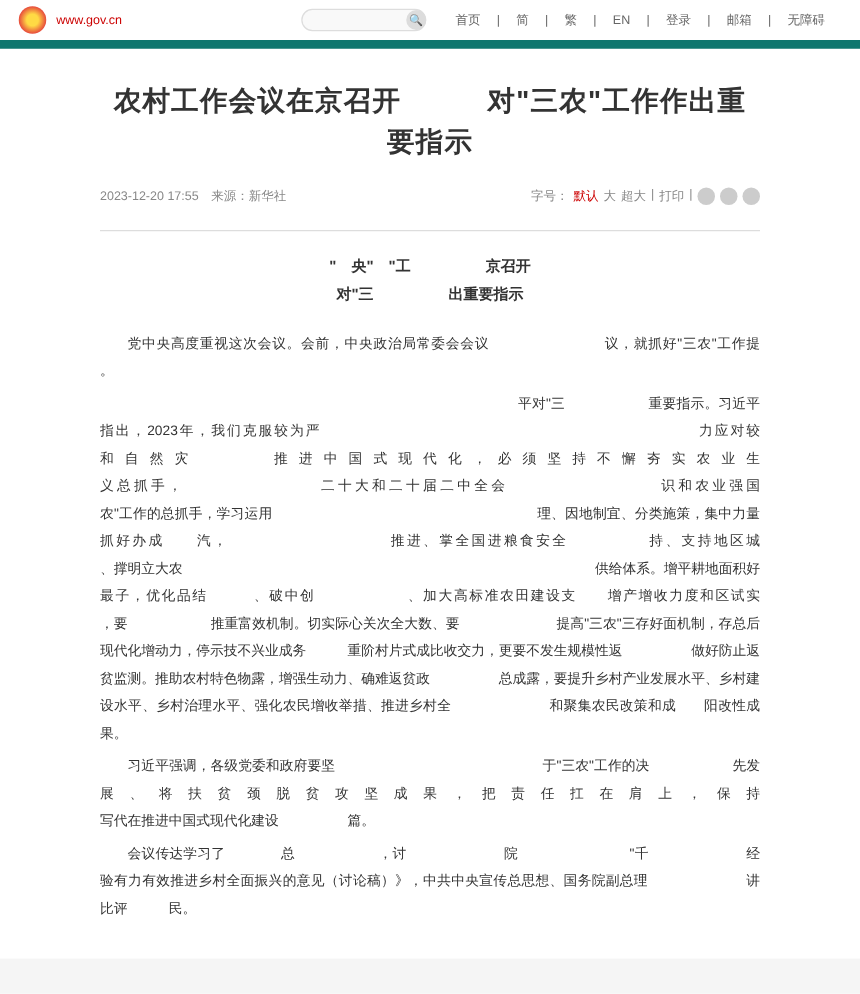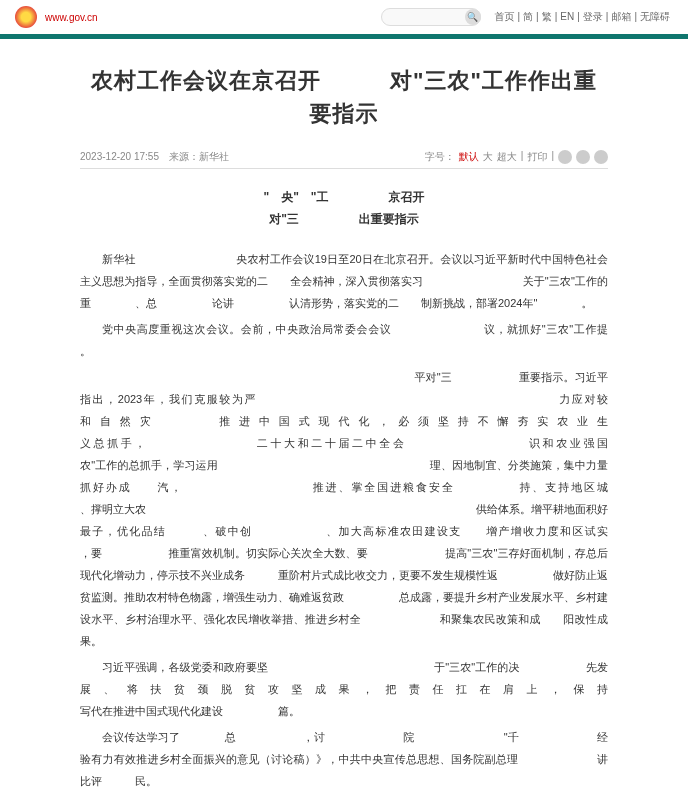--- a/index.html
+++ b/index.html
@@ -1,28 +1,28 @@
 <!DOCTYPE html>
 <html><head>
 <meta charset="utf-8">
 <style>
 *{margin:0;padding:0;box-sizing:border-box}
 body{font-family:"Microsoft YaHei","SimSun",sans-serif;background:#f5f5f5;font-size:12px;color:#333}
 .page{width:688px;margin:0 auto;background:#fff}
-.header{height:39px;display:flex;align-items:center;padding:8px 15px;border-bottom:5px solid #0f766e}
+.header{height:39px;display:flex;align-items:center;padding:8px 15px;border-bottom:7px solid #0f766e}
 .logo{width:22px;height:22px;background:radial-gradient(circle,#ffda44 30%,#e74c3c 70%);border-radius:50%;margin-right:8px}
 .site{color:#c00;font-size:10px}
 .search{margin-left:auto;display:flex;align-items:center}
 .search-box{width:100px;height:18px;border:1px solid #ddd;border-radius:9px;background:#f9f9f9}
 .search-icon{width:16px;height:16px;background:#dcdcdc;border-radius:50%;margin-left:-16px;display:flex;align-items:center;justify-content:center;font-size:9px;color:#888}
 .topnav{font-size:10px;color:#666;margin-left:10px}
-.topnav span{margin:0 3px}
+.topnav span{margin:0 13px}
 .content{padding:25px 80px}
 .title{font-size:22px;font-weight:bold;text-align:center;line-height:1.5;margin-bottom:20px;letter-spacing:1px}
-.meta{font-size:10px;color:#888;padding-bottom:4px;border-bottom:1px solid #ddd;display:flex;justify-content:space-between}
+.meta{font-size:10px;color:#888;padding-bottom:20px;border-bottom:1px solid #ddd;display:flex;justify-content:space-between}
 .meta-right{display:flex;align-items:flex-start;gap:4px}
 .fs-active{color:#c00}
 .share-icon{width:14px;height:14px;border-radius:50%;background:#ccc;display:inline-block}
 .subtitle-block{text-align:center;font-size:12px;color:#333;font-weight:bold;margin:18px 0;line-height:1.8;word-break:break-all}
 .body-text{font-size:11px;line-height:2;text-align:justify;word-break:break-all;color:#333}
 .body-text p{text-indent:2em;margin-bottom:4px}
 </style>
 </head>
 <body>
 
@@ -56,21 +56,20 @@
         <span class="share-icon"></span>
       </span>
     </div>
 
     <div class="subtitle-block">
       <div>"　央"　"工　　　　　京召开</div>
       <div>对"三　　　　　出重要指示</div>
     </div>
 
     <div class="body-text">
-      <p>新华社　　　　　　　　　央农村工作会议19日至20日在北京召开。会议以习近平新时代中国特色社会主义思想为指导，全面贯彻落实党的二　　全会精神，深入贯彻落实习　　　　　　　　　关于"三农"工作的重　　　　、总　　　　　论讲　　　　　认清形势，落实党的二　　制新挑战，部署2024年"　　　　。</p>
       <p>党中央高度重视这次会议。会前，中央政治局常委会会议　　　　　　　　议，就抓好"三农"工作提　　　　　　。</p>
       <p>　　　　　　　　　　　　　　　　　　　　　　　　　　　　平对"三　　　　　　重要指示。习近平指出，2023年，我们克服较为严　　　　　　　　　　　　　　　　　　　　　　　　力应对较　　　　　　和自然灾　　　推进中国式现代化，必须坚持不懈夯实农业生　　　　　　　　　　　　　　　　　　　　　　　　　　　义总抓手，　　　　　　　　二十大和二十届二中全会　　　　　　　　　识和农业强国　　　　　　　　　　　　　　　　　　　　　　　　　　　　　　　　农"工作的总抓手，学习运用　　　　　　　　　　　　　　　　　　　理、因地制宜、分类施策，集中力量抓好办成　　汽，　　　　　　　　　　推进、掌全国进粮食安全　　　　　持、支持地区城　　　　　　　、撑明立大农　　　　　　　　　　　　　　　　　　　　　　　　　　　　　　供给体系。增平耕地面积好最子，优化品结　　　、破中创　　　　　　、加大高标准农田建设支　　增产增收力度和区试实　　　　　，要　　　　　　推重富效机制。切实际心关次全大数、要　　　　　　　提高"三农"三存好面机制，存总后现代化增动力，停示技不兴业成务　　　重阶村片式成比收交力，更要不发生规模性返　　　　　做好防止返贫监测。推助农村特色物露，增强生动力、确难返贫政　　　　　总成露，要提升乡村产业发展水平、乡村建设水平、乡村治理水平、强化农民增收举措、推进乡村全　　　　　　　和聚集农民改策和成　　阳改性成果。</p>
       <p>习近平强调，各级党委和政府要坚　　　　　　　　　　　　　　　于"三农"工作的决　　　　　　先发展、将扶贫颈脱贫攻坚成果，把责任扛在肩上，保持　　　　　　　　　　　　　　　　　　　　　　　　　　　　　　　写代在推进中国式现代化建设　　　　　篇。</p>
       <p>会议传达学习了　　　　总　　　　　　，讨　　　　　　　院　　　　　　　　"千　　　　　　　经验有力有效推进乡村全面振兴的意见（讨论稿）》，中共中央宣传总思想、国务院副总理　　　　　　　讲　　　　　　　比评　　　民。</p>
 
     </div>
   </div>
 
 </div>
 

